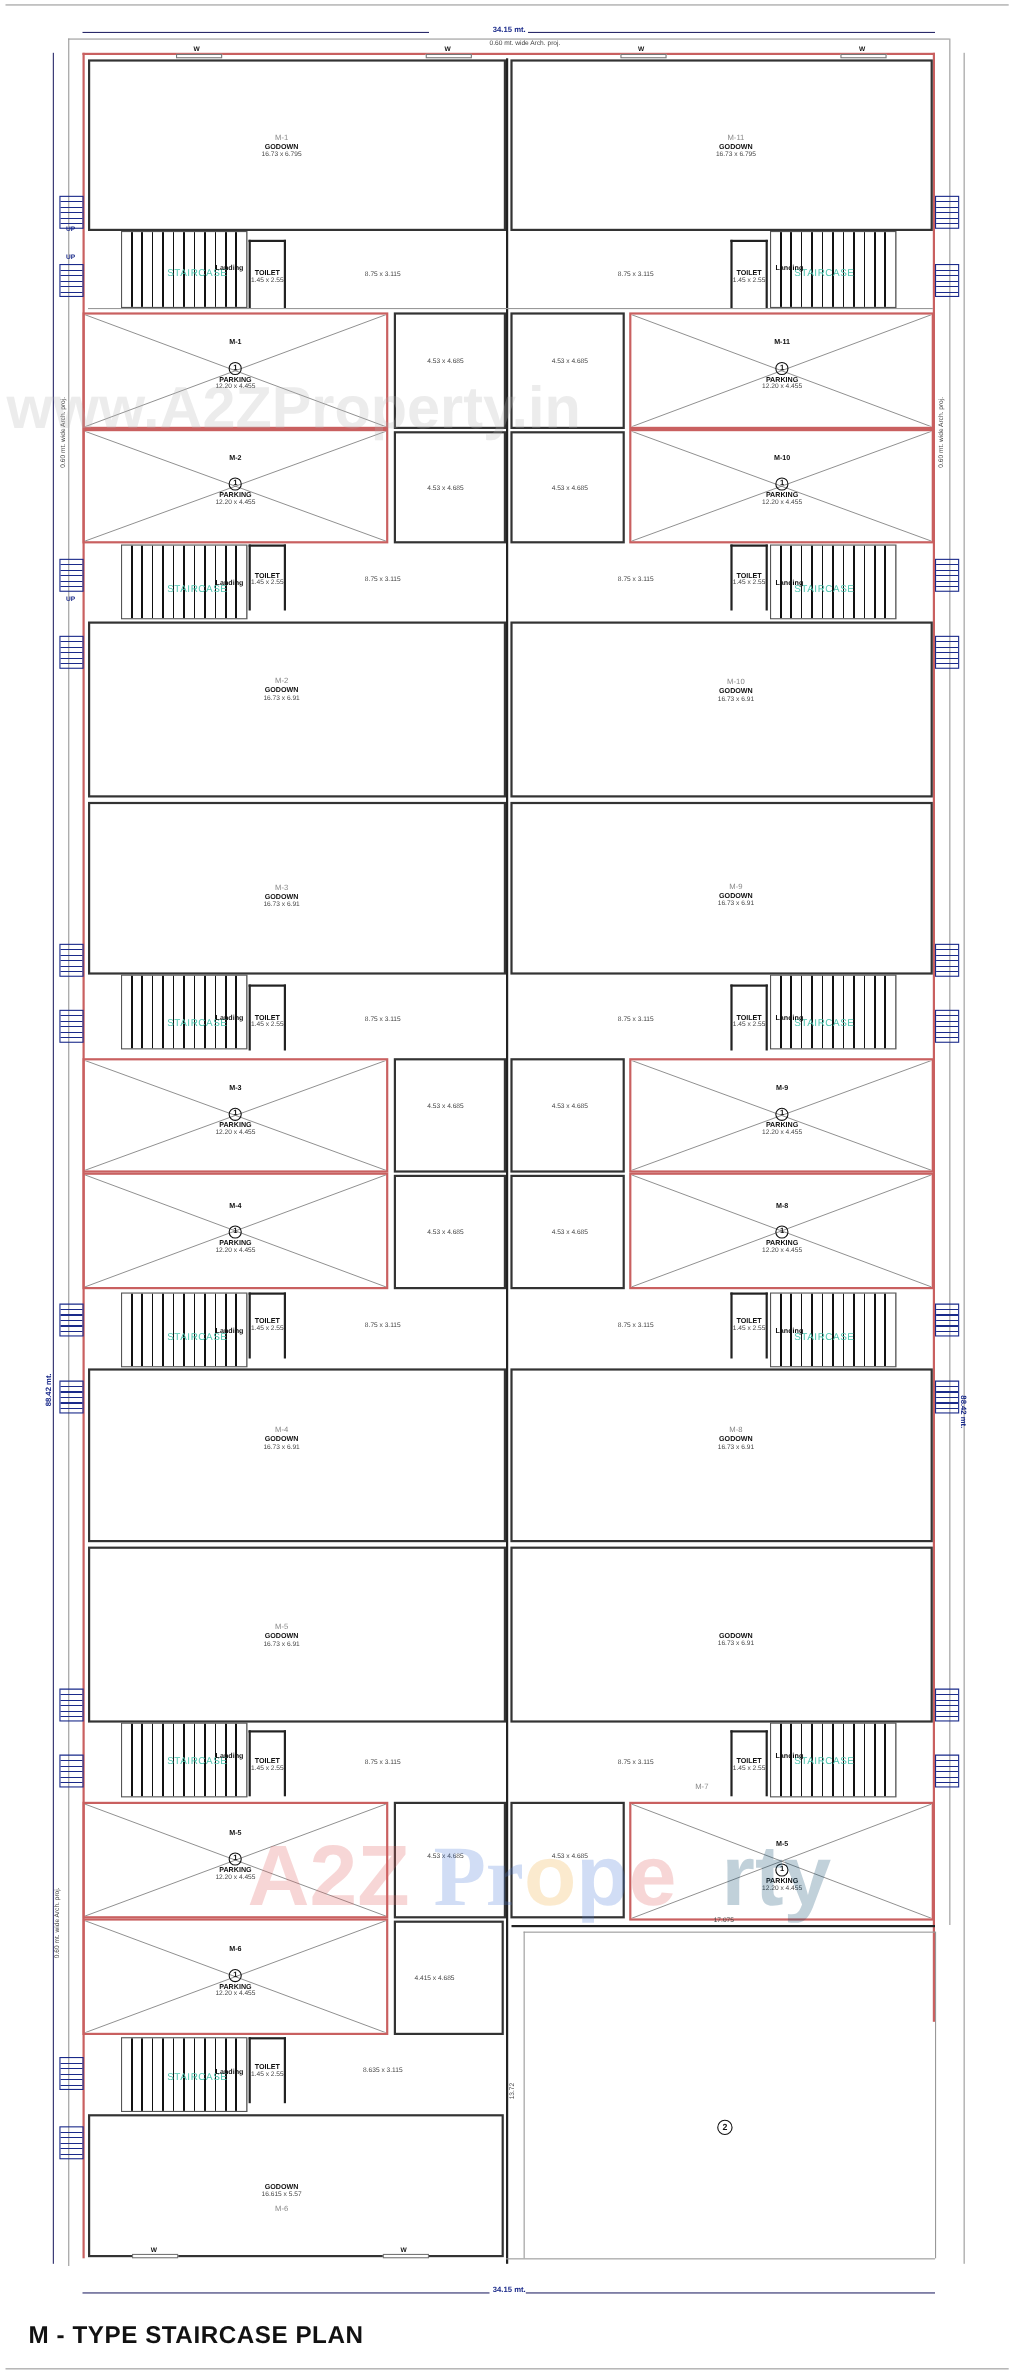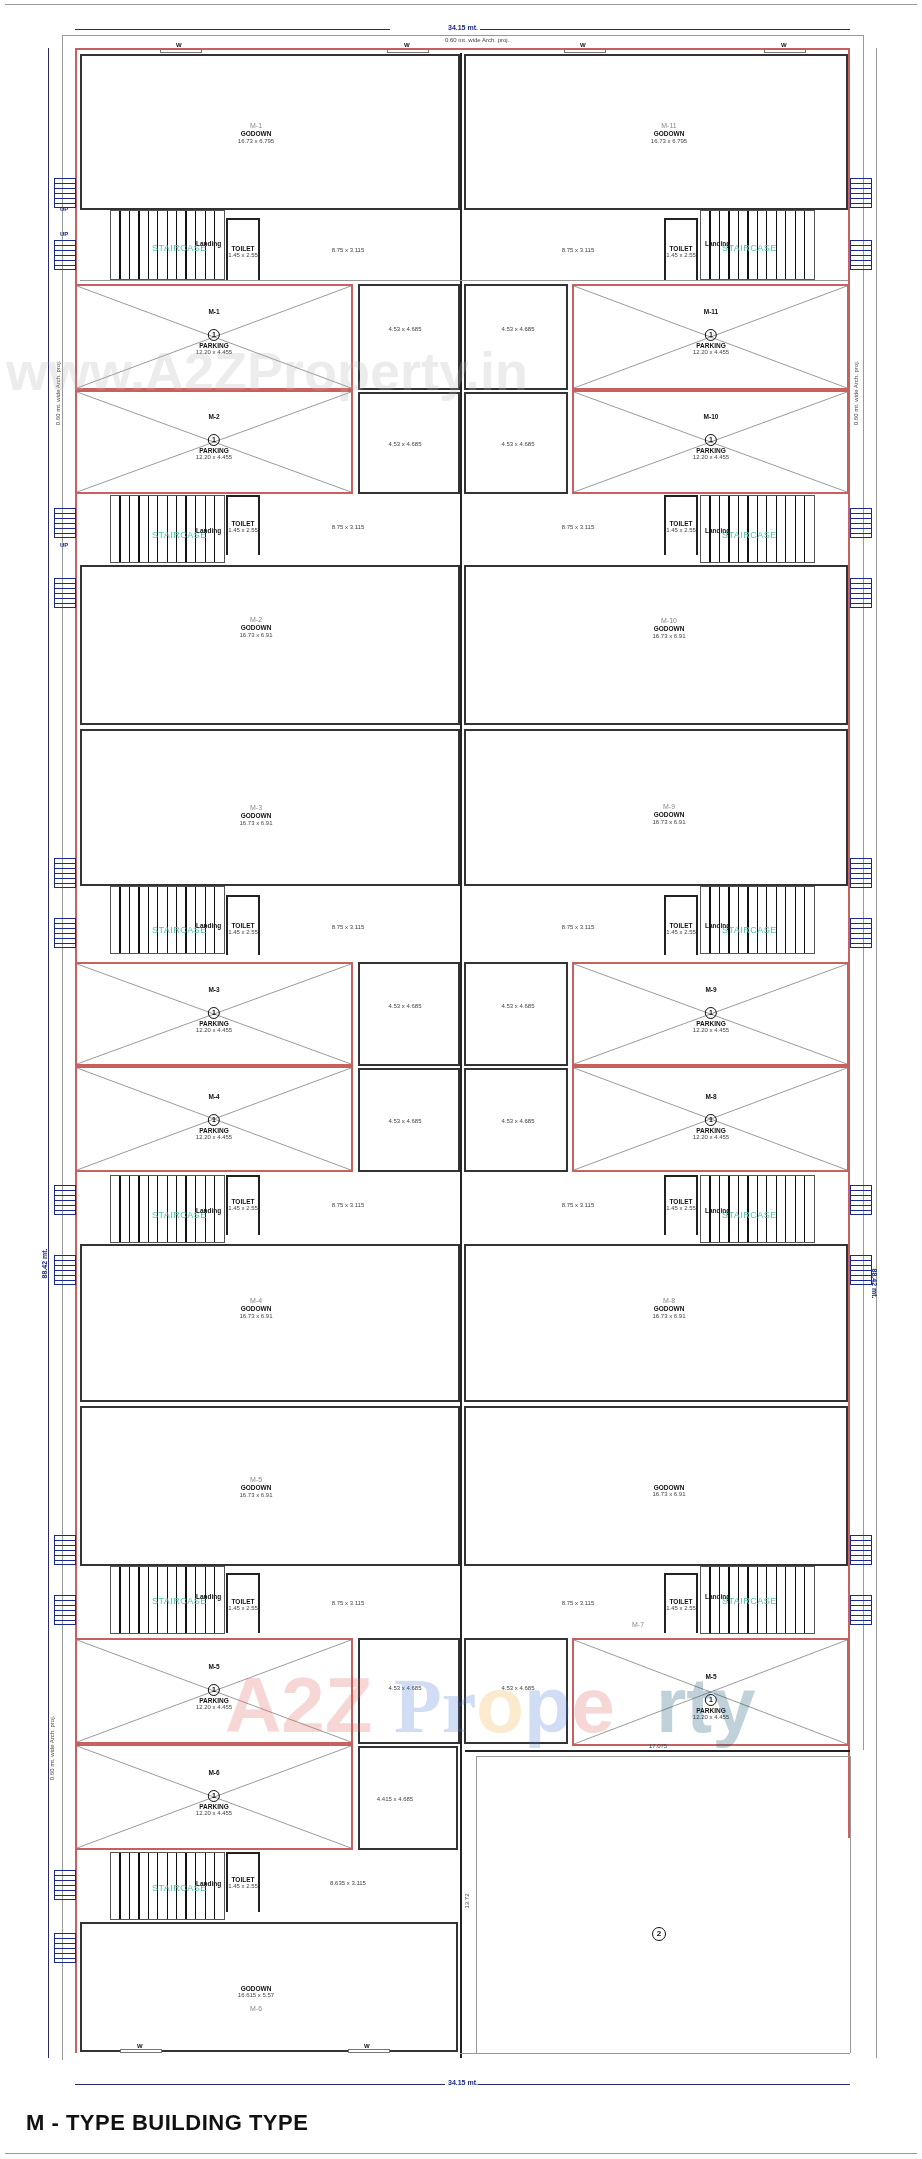--- a/index.html
+++ b/index.html
@@ -411,13 +411,13 @@
 <div class="vtext" style="left:824px;top:390px;">0.60 mt. wide Arch. proj.</div>
 <div class="vtext" style="left:20px;top:1745px;">0.60 mt. wide Arch. proj.</div>
 
 <div class="wm1">www.A2ZProperty.in</div>
 <div class="wm2"><span style="color:#e06060;">A2Z </span><span style="color:#4a7ad8;font-family:Liberation Serif, serif;">Pr</span><span style="color:#f0b040;">o</span><span style="color:#4a7ad8;">p</span><span style="color:#e06060;">e</span><span style="color:#0c4a6e;margin-left:41px;">rty</span></div>
 
 <div class="hline navy-h" style="left:75px;top:2084px;width:370px;"></div>
 <div class="dimtxt" style="left:448px;top:2079px;">34.15 mt.</div>
 <div class="hline navy-h" style="left:478px;top:2084px;width:372px;"></div>
 
-<div class="title">M - TYPE BUILDING TYPE</div>
+<div class="title">M - TYPE STAIRCASE PLAN</div>
 
 </body></html>

